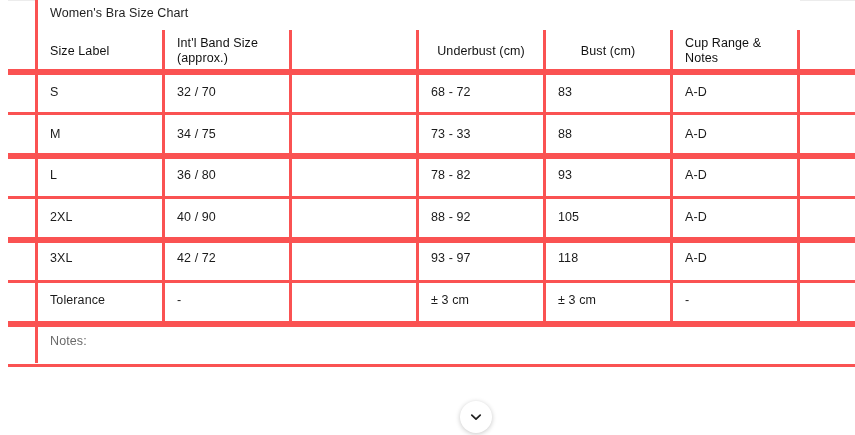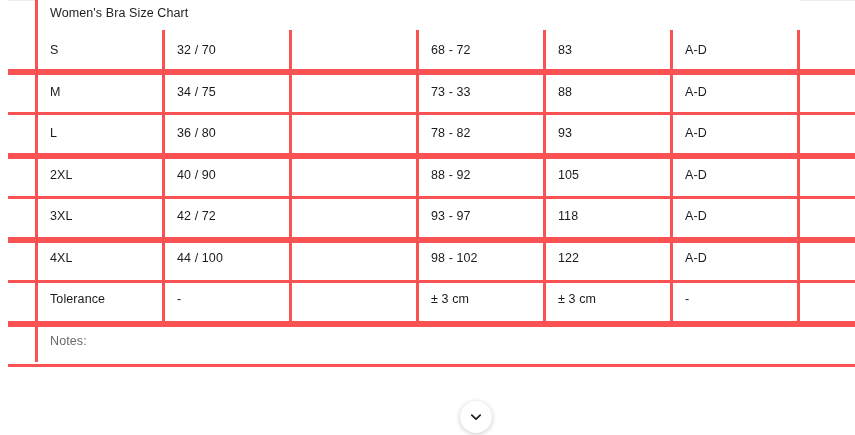--- a/index.html
+++ b/index.html
@@ -132,20 +132,28 @@
 
   <div class="top-hairline"></div>
 
   <table id="size-table">
     <tbody>
 
       <tr>
         <td class="title-cell" colspan="6">Women's Bra Size Chart</td>
       </tr>
 
+      <tr class="header-row">
+        <th style="width:112px">Size Label</th>
+        <th style="width:161px">Int'l Band Size (approx.)</th>
+        <th style="width:92px"></th>
+        <th class="th-underbust" style="width:113px">Underbust (cm)</th>
+        <th class="th-bust" style="width:142px">Bust (cm)</th>
+        <th style="width:145px">Cup Range &amp; Notes</th>
+      </tr>
 
       <tr>
         <td>S</td>
         <td>32 / 70</td>
         <td></td>
         <td class="col-underbust">68 - 72</td>
         <td class="col-bust">83</td>
         <td>A-D</td>
       </tr>
 
@@ -179,28 +187,20 @@
 
       <tr>
         <td>3XL</td>
         <td>42 / 72</td>
         <td></td>
         <td class="col-underbust">93 - 97</td>
         <td class="col-bust">118</td>
         <td>A-D</td>
       </tr>
 
-      <tr>
-        <td>4XL</td>
-        <td>44 / 100</td>
-        <td></td>
-        <td class="col-underbust">98 - 102</td>
-        <td class="col-bust">122</td>
-        <td>A-D</td>
-      </tr>
 
       <tr>
         <td>Tolerance</td>
         <td>-</td>
         <td></td>
         <td class="col-underbust">± 3 cm</td>
         <td class="col-bust">± 3 cm</td>
         <td>-</td>
       </tr>
 

